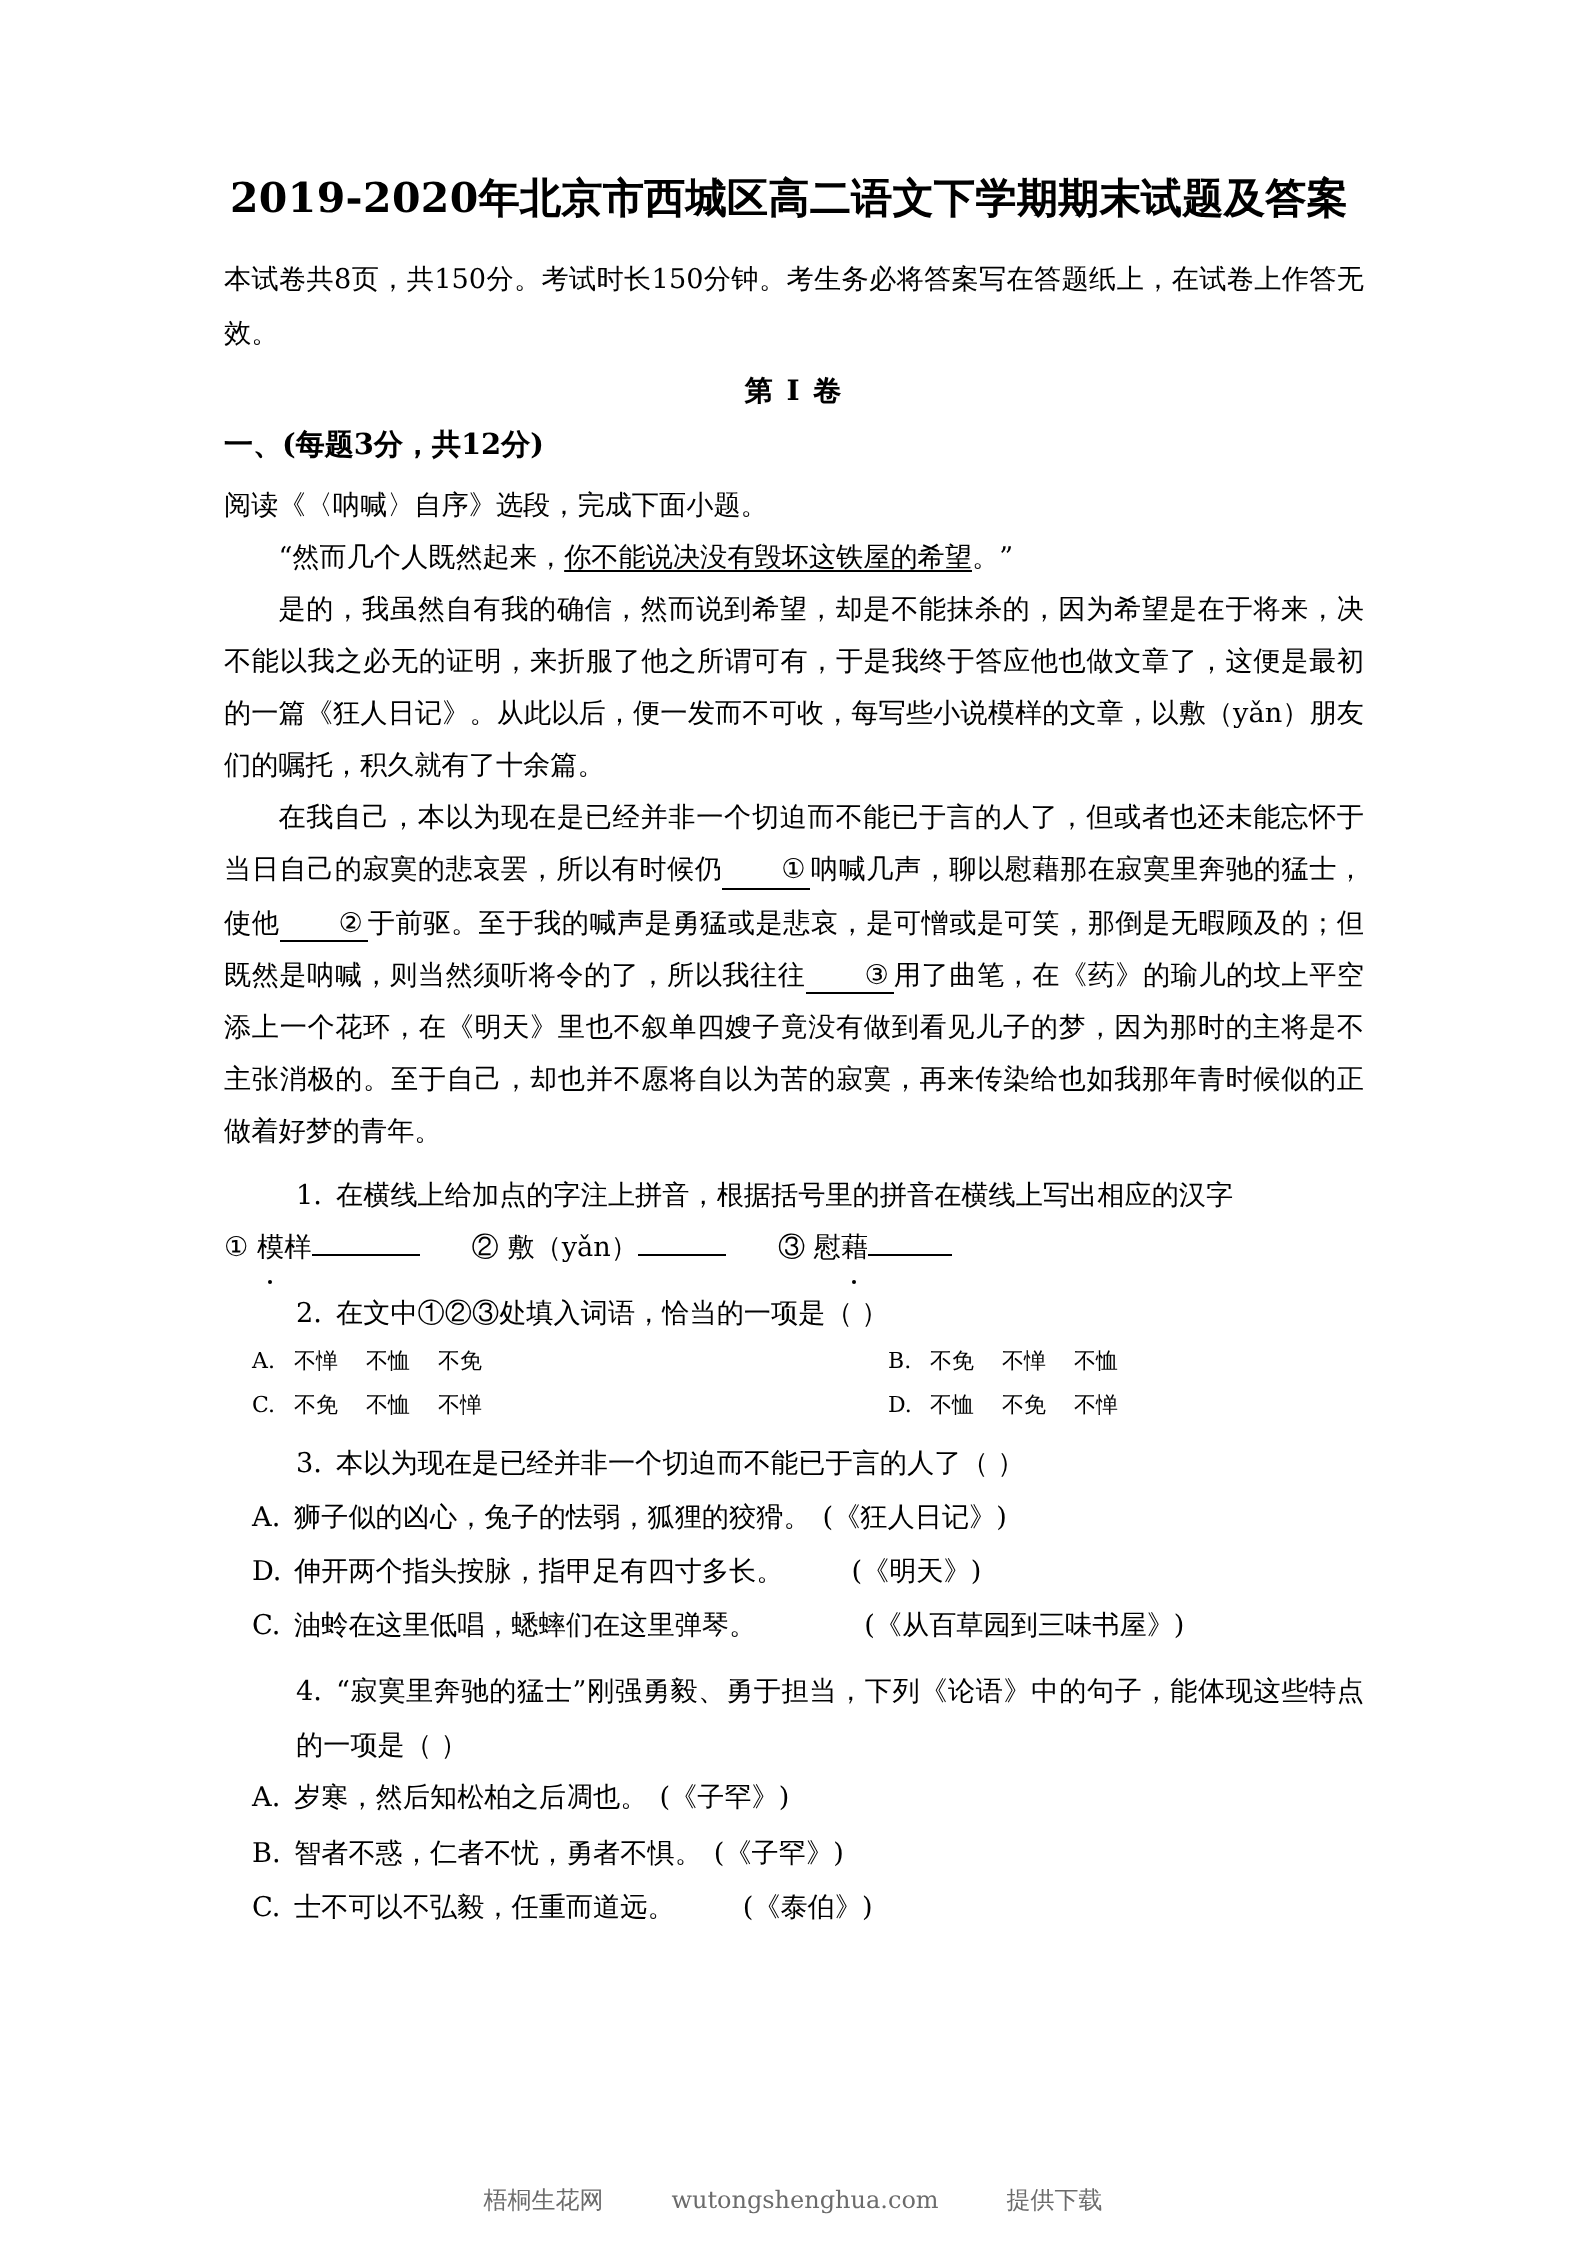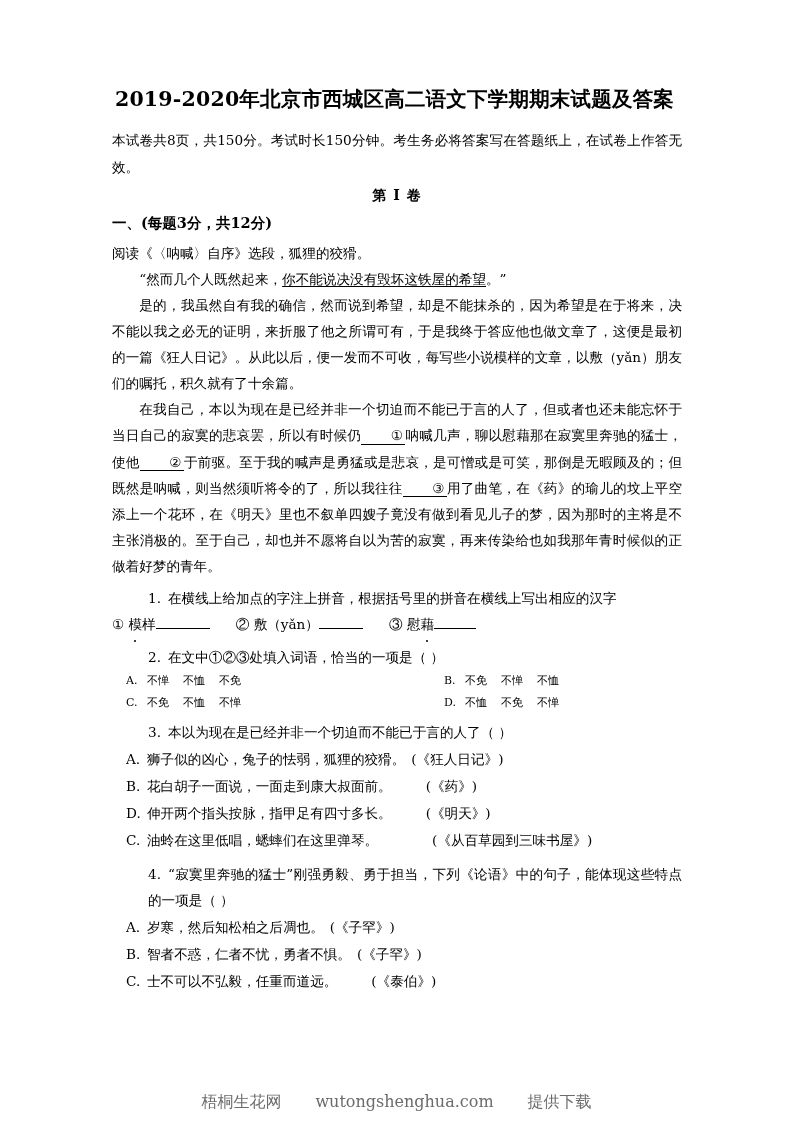--- a/index.html
+++ b/index.html
@@ -194,42 +194,42 @@
   .opt .cite.gap  { margin-left: 34px; }
   .opt .cite.gap2 { margin-left: 54px; }
 
   
   .footer {
     position: absolute;
     left: 0;
     top: 1092px;
     width: 793px;
     text-align: center;
-    font-size: 16px;
+    font-size: 12px;
     color: #6b6b6b;
     white-space: nowrap;
   }
   .footer span { display: inline-block; }
   .footer .f-site { margin: 0 34px; font-family: "DejaVu Serif", "Liberation Serif", serif; }
 </style>
 </head>
 <body>
 
 <div class="page">
   <div class="content">
 
     <div class="doc-title">2019-2020年北京市西城区高二语文下学期期末试题及答案</div>
 
     <div class="instructions">本试卷共8页，共150分。考试时长150分钟。考生务必将答案写在答题纸上，在试卷上作答无效。</div>
 
     <div class="volume-head">第 Ⅰ 卷</div>
 
     <div class="section-head">一、(每题3分，共12分)</div>
 
-    <div class="para lead">阅读《〈呐喊〉自序》选段，狐狸的狡猾。</div>
+    <div class="para lead">阅读《〈呐喊〉自序》选段，完成下面小题。</div>
 
     <div class="para indent"><span>“然而几个人既然起来，</span><span class="u-line">你不能说决没有毁坏这铁屋的希望</span><span>。”</span></div>
 
     <div class="para indent">是的，我虽然自有我的确信，然而说到希望，却是不能抹杀的，因为希望是在于将来，决不能以我之必无的证明，来折服了他之所谓可有，于是我终于答应他也做文章了，这便是最初的一篇《狂人日记》。从此以后，便一发而不可收，每写些小说模样的文章，以敷（yǎn）朋友们的嘱托，积久就有了十余篇。</div>
 
     <div class="para indent"><span>在我自己，本以为现在是已经并非一个切迫而不能已于言的人了，但或者也还未能忘怀于当日自己的寂寞的悲哀罢，所以有时候仍</span><span class="blank-num">①</span><span>呐喊几声，聊以慰藉那在寂寞里奔驰的猛士，使他</span><span class="blank-num">②</span><span>于前驱。至于我的喊声是勇猛或是悲哀，是可憎或是可笑，那倒是无暇顾及的；但既然是呐喊，则当然须听将令的了，所以我往往</span><span class="blank-num">③</span><span>用了曲笔，在《药》的瑜儿的坟上平空添上一个花环，在《明天》里也不叙单四嫂子竟没有做到看见儿子的梦，因为那时的主将是不主张消极的。至于自己，却也并不愿将自以为苦的寂寞，再来传染给也如我那年青时候似的正做着好梦的青年。</span></div>
 
     <div class="q q-stem"><span class="q-num">1.</span><span>在横线上给加点的字注上拼音，根据括号里的拼音在横线上写出相应的汉字</span></div>
 
     <div class="pinyin-row">
@@ -245,21 +245,20 @@
 
     <div class="opt-row2">
       <span class="opt-col-a"><span class="opt-label">C.</span><span class="opt-words"><span>不免</span><span>不恤</span><span>不惮</span></span></span>
       <span class="opt-col-b"><span class="opt-label">D.</span><span class="opt-words"><span>不恤</span><span>不免</span><span>不惮</span></span></span>
     </div>
 
     <div class="q q-stem"><span class="q-num">3.</span><span>本以为现在是已经并非一个切迫而不能已于言的人了（    ）</span></div>
 
     <div class="opt"><span class="opt-label">A.</span><span>狮子似的凶心，兔子的怯弱，狐狸的狡猾。</span><span class="cite">(《狂人日记》)</span></div>
 
-    <div class="opt"><span class="opt-label">B.</span><span>花白胡子一面说，一面走到康大叔面前。</span><span class="cite gap">(《药》)</span></div>
 
     <div class="opt"><span class="opt-label">D.</span><span>伸开两个指头按脉，指甲足有四寸多长。</span><span class="cite gap">(《明天》)</span></div>
 
     <div class="opt"><span class="opt-label">C.</span><span>油蛉在这里低唱，蟋蟀们在这里弹琴。</span><span class="cite gap2">(《从百草园到三味书屋》)</span></div>
 
     <div class="q q-stem"><span class="q-num">4.</span><span>“寂寞里奔驰的猛士”刚强勇毅、勇于担当，下列《论语》中的句子，能体现这些特点的一项是（    ）</span></div>
 
     <div class="opt"><span class="opt-label">A.</span><span>岁寒，然后知松柏之后凋也。</span><span class="cite">(《子罕》)</span></div>
 
     <div class="opt"><span class="opt-label">B.</span><span>智者不惑，仁者不忧，勇者不惧。</span><span class="cite">(《子罕》)</span></div>

